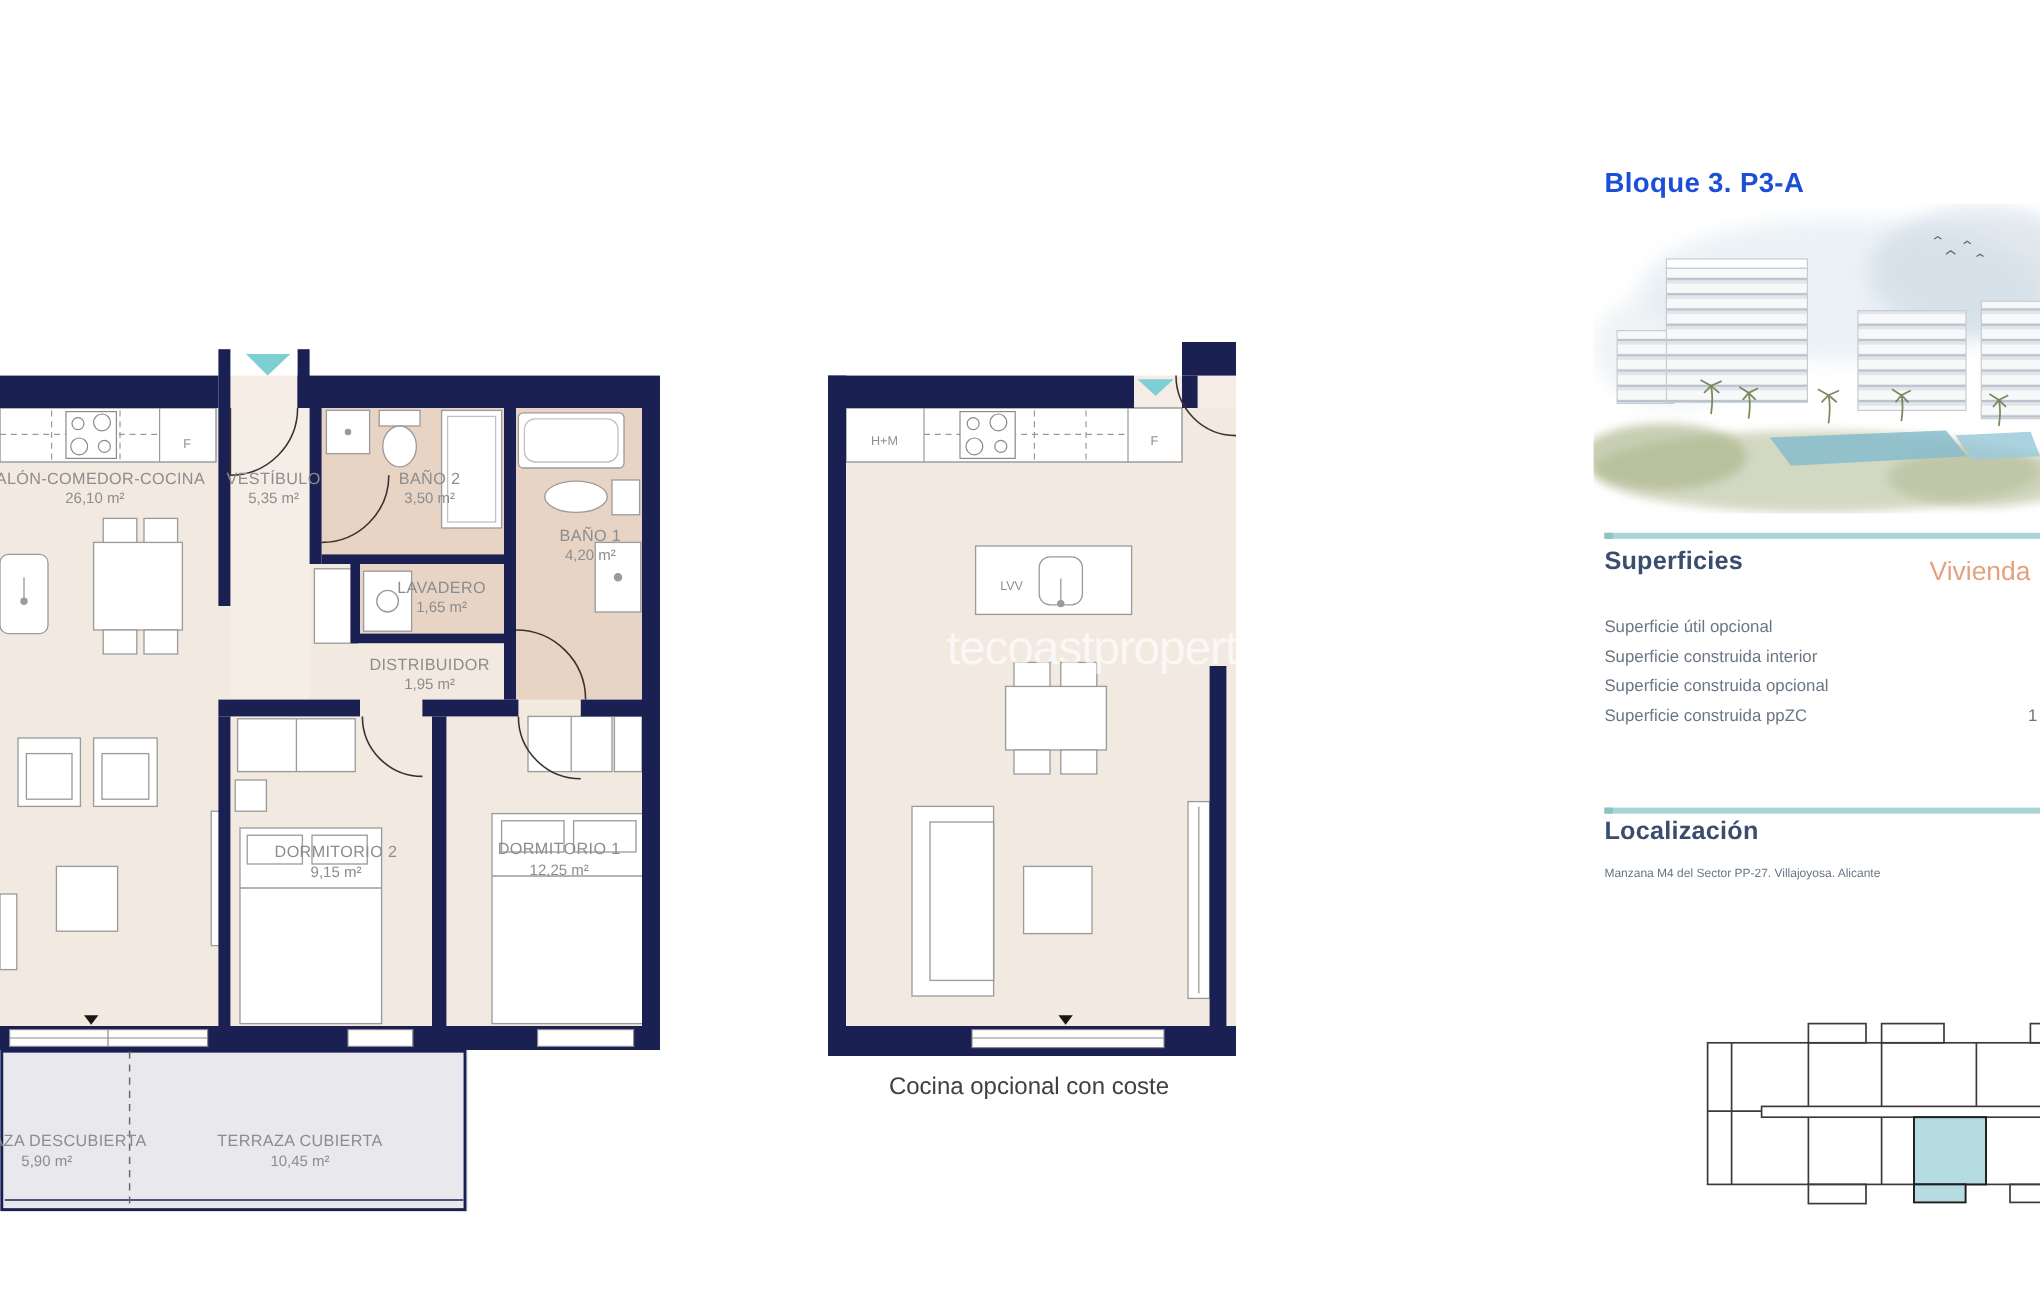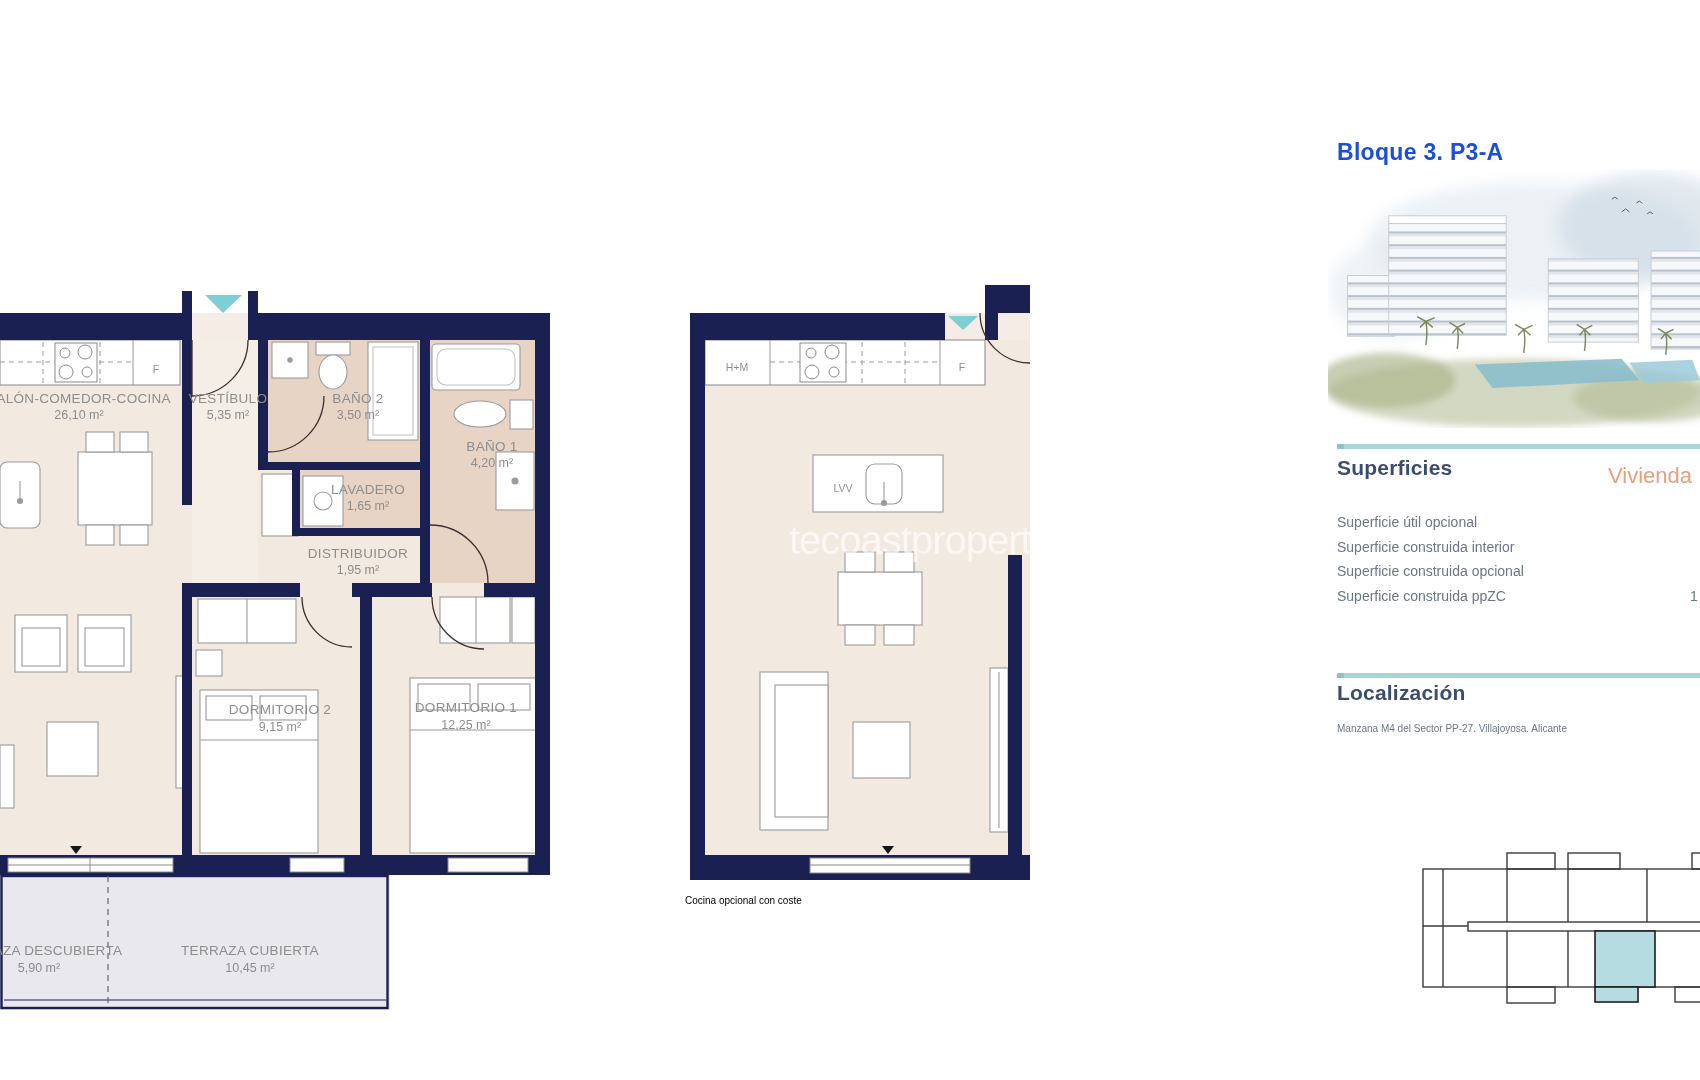--- a/index.html
+++ b/index.html
@@ -17,22 +17,22 @@
   .appl{font-size:10.5px;fill:#8f8f8f;text-anchor:middle}
 
   
   .watermark{
     left:742px;top:518px;z-index:6;
     font-size:40px;font-weight:normal;letter-spacing:-1px;
     color:rgba(255,255,255,0.62);white-space:nowrap;pointer-events:none;margin-left:47px;
   }
 
   .caption{
-    left:685px;top:895px;width:345px;
-    font-size:10px;color:#000000;
+    left:685px;top:895px;width:345px;text-align:center;
+    font-size:20px;color:#404040;
   }
 
   
   .page-title{
     left:1337px;top:139px;font-size:23px;font-weight:bold;
     color:#1d4ed8;letter-spacing:.3px;white-space:nowrap;
   }
   .divider{left:1337px;width:370px;height:5px;background:#a9d5d4}
   .divider .tip{position:absolute;left:0;top:0;width:7px;height:5px;background:#8cc3c3}
   .sec-head{

